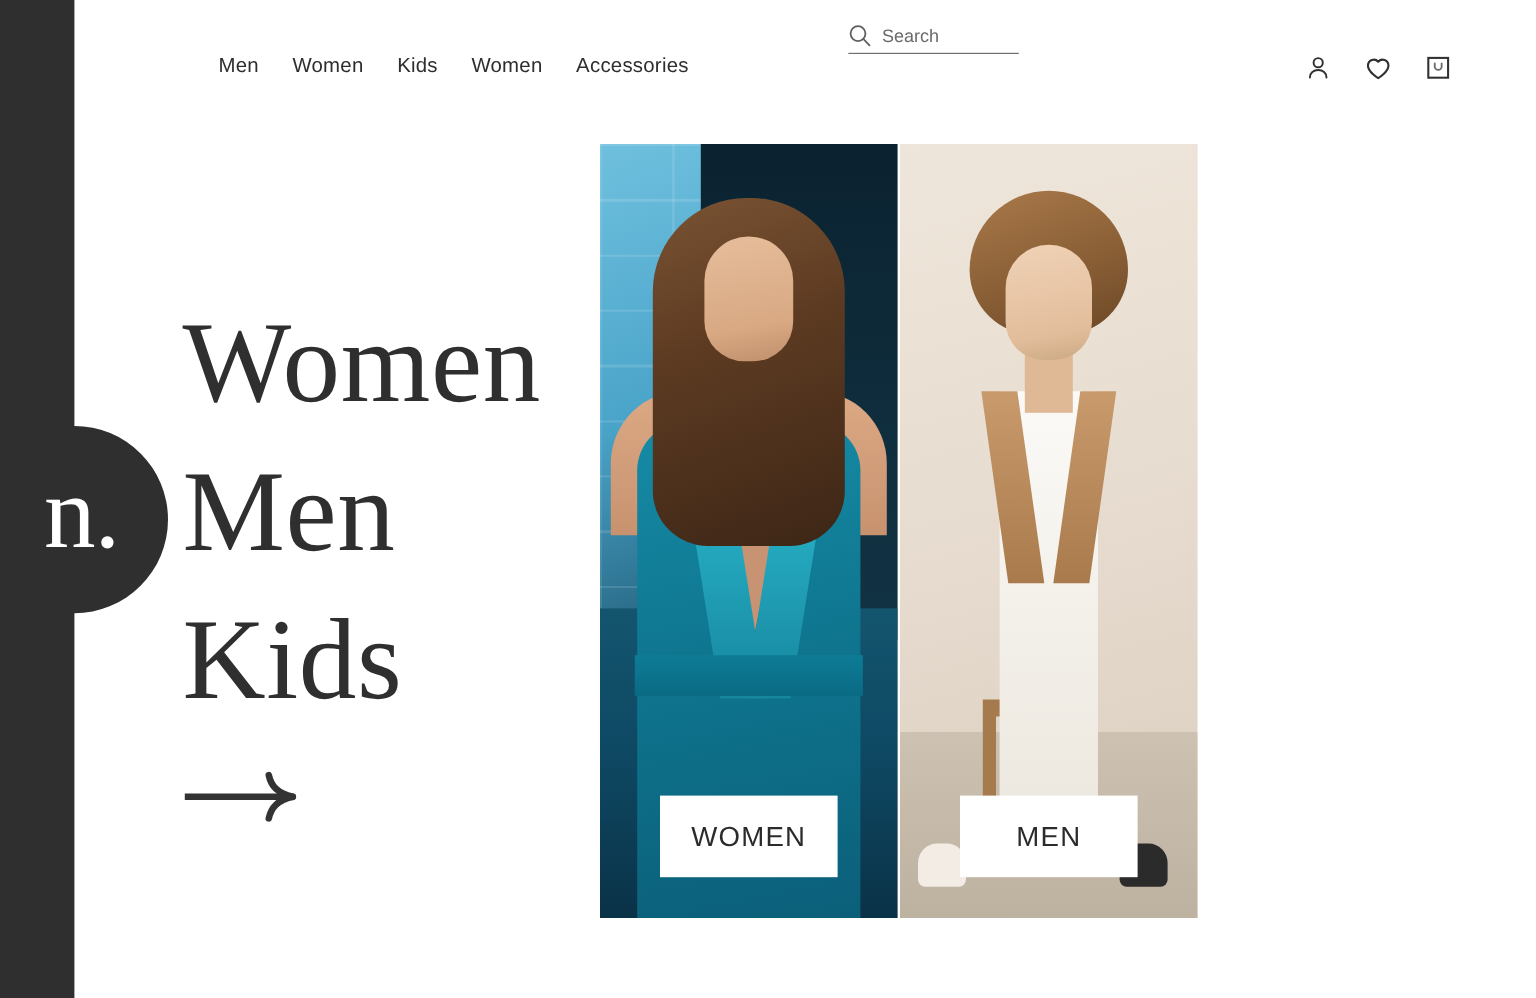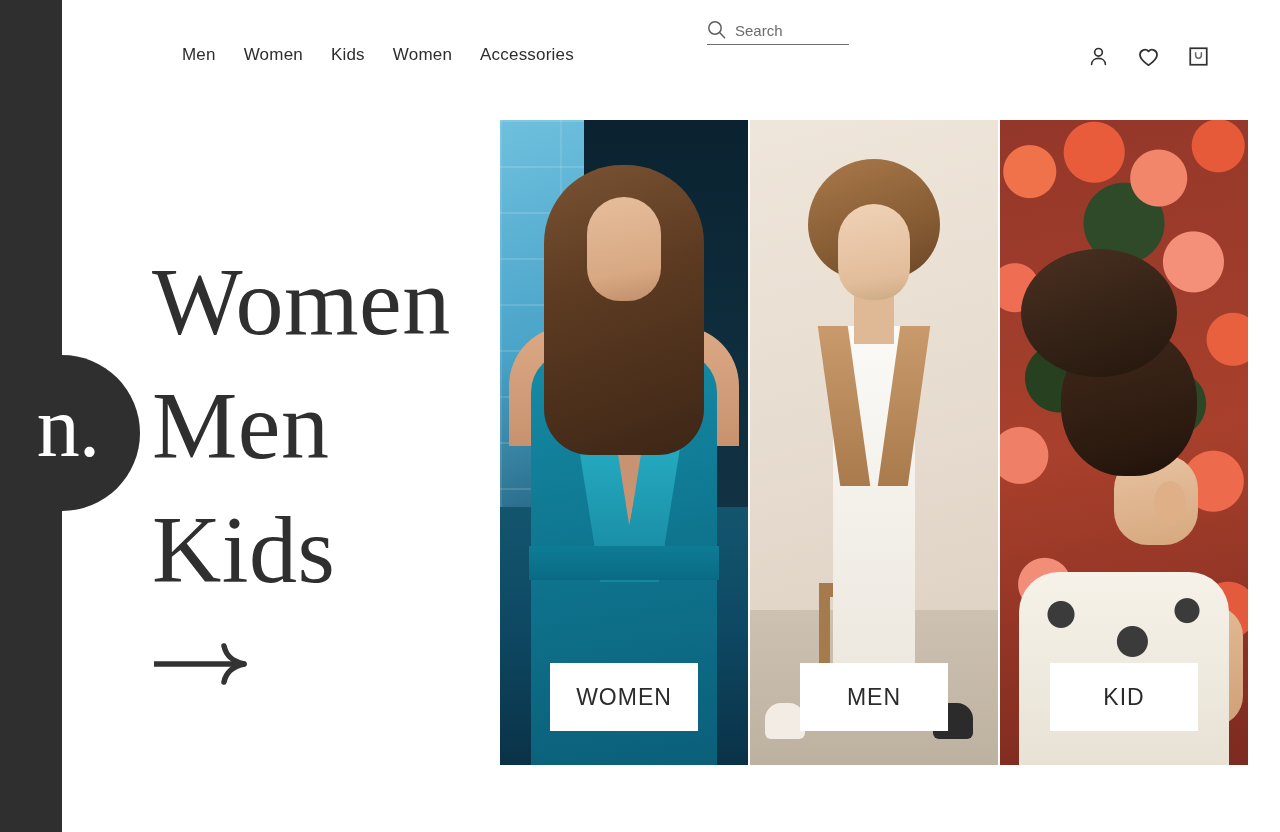--- a/index.html
+++ b/index.html
@@ -485,26 +485,14 @@
       <div class="pm-blazer-r"></div>
       <div class="pm-lapel-l"></div>
       <div class="pm-lapel-r"></div>
       <div class="pm-neck"></div>
       <div class="pm-hair"></div>
       <div class="pm-face"></div>
     </div>
     <div class="card-label">MEN</div>
   </article>
 
-  <article class="card">
-    <div class="card-photo photo-kid">
-      <div class="pk-flowers"></div>
-      <div class="pk-skin"></div>
-      <div class="pk-ear"></div>
-      <div class="pk-head"></div>
-      <div class="pk-bun"></div>
-      <div class="pk-arm"></div>
-      <div class="pk-top"></div>
-    </div>
-    <div class="card-label">KID</div>
-  </article>
 
 </section>
 
 </body></html>

